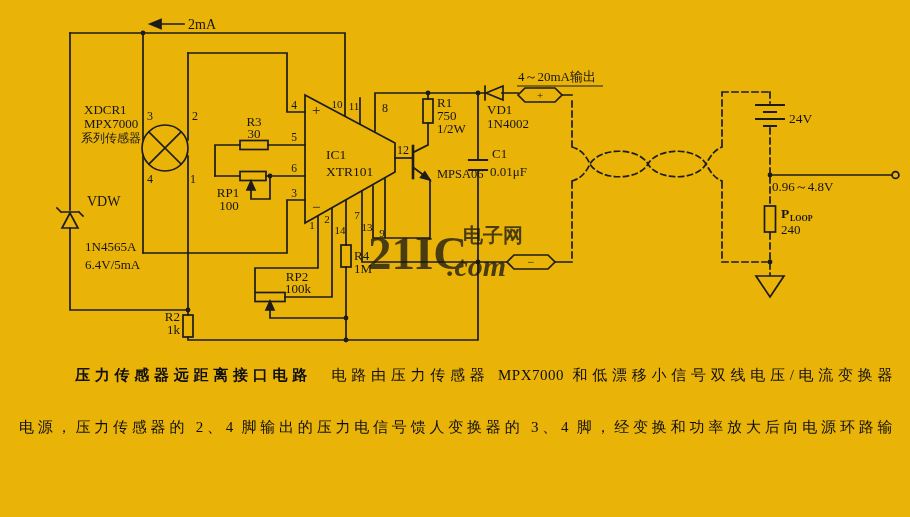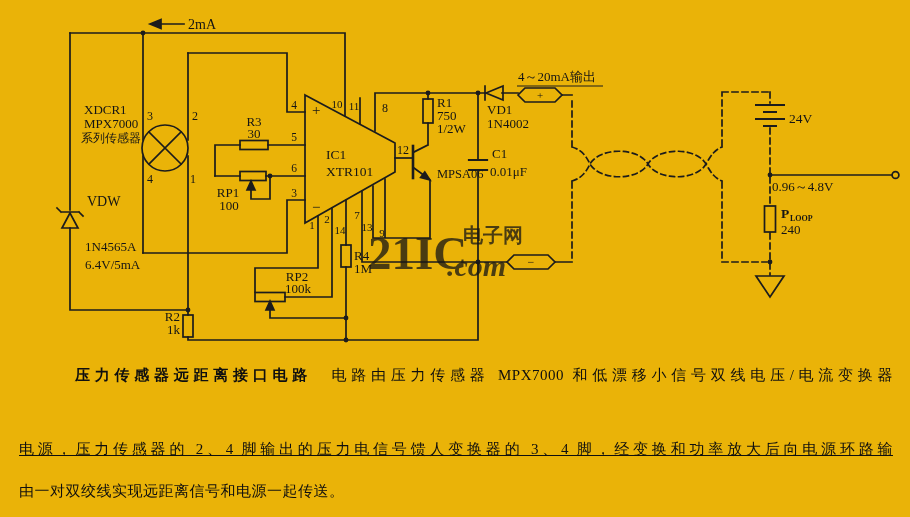--- a/index.html
+++ b/index.html
@@ -155,16 +155,15 @@
 
   <g opacity="0.75">
     <text x="368" y="269" font-size="47" font-weight="bold" font-family="Liberation Sans, sans-serif" fill="#e2908f">21IC</text>
     <text x="463" y="242" font-size="20" font-weight="bold" fill="#e2908f">电子网</text>
     <text x="447" y="276" font-size="30" font-weight="bold" font-style="italic" fill="#edb3b2">.com</text>
   </g>
 </svg>
 
 
 <div class="cap jline" style="top:361px;"><span style="padding-left:56px;"></span><b>压力传感器远距离接口电路</b><span>　电路由压力传感器 MPX7000 和低漂移小信号双线电压/电流变换器</span></div>
-<div class="cap jline" style="top:435px;text-decoration:underline;">电源，压力传感器的 2、4 脚输出的压力电信号馈人变换器的 3、4 脚，经变换和功率放大后向电源环路输</div>
-<div class="cap" style="top:477px;">由一对双绞线实现远距离信号和电源一起传送。</div>
+<div class="cap jline" style="top:413px;">电源，压力传感器的 2、4 脚输出的压力电信号馈人变换器的 3、4 脚，经变换和功率放大后向电源环路输</div>
 
 </div>
 
 </body></html>

